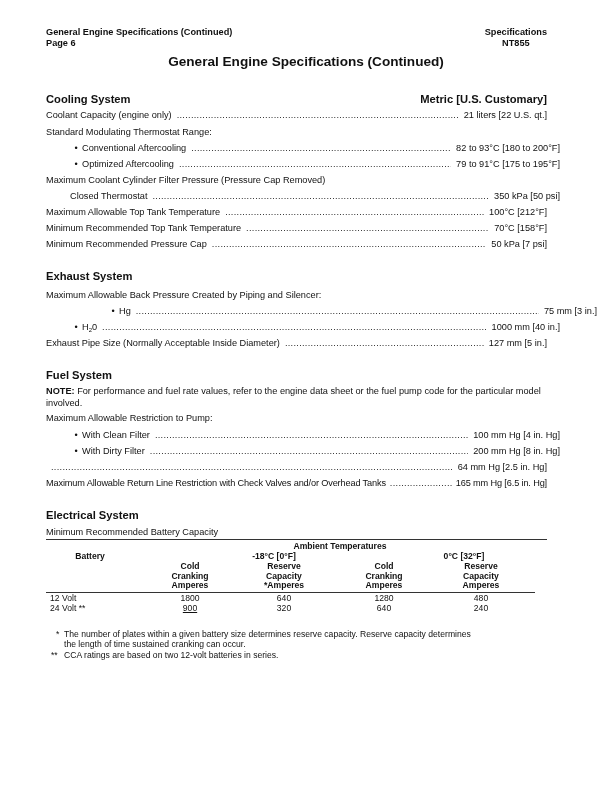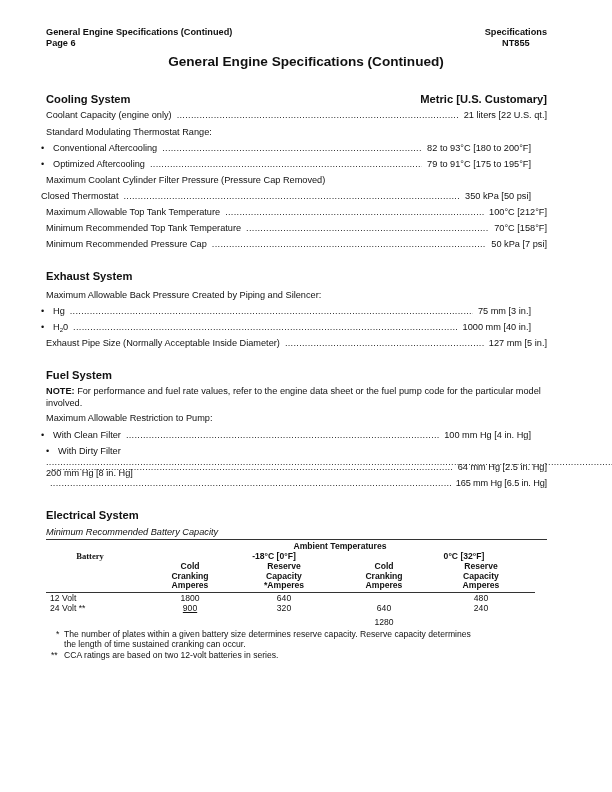--- a/index.html
+++ b/index.html
@@ -7,21 +7,21 @@
          font-family:"Liberation Sans", sans-serif; color:#111; }
   .abs { position:absolute; }
   .hdr { font-size:9.2px; font-weight:bold; line-height:10.5px; }
   .hdr-left { left:46px; top:27px; }
   .hdr-right { right:65px; top:27px; text-align:center; }
   .main-title { left:0; width:612px; top:54px; text-align:center; font-size:13.6px; font-weight:bold; }
   .sec-title { left:46px; font-size:11.2px; font-weight:bold; }
   .metric-head { right:65px; font-size:11.2px; font-weight:bold; }
   .row { position:absolute; left:46px; width:501px; font-size:9.2px; line-height:11px;
          display:flex; align-items:baseline; white-space:nowrap; }
-  .row.ind { left:41px; width:490px; }
+  .row.ind { left:70px; width:490px;text-align:center; }
   .row .lbl { flex:0 0 auto; }
   .row .dots { flex:1 1 auto; overflow:hidden; margin:0 5px; color:#222; letter-spacing:0.3px; }
   .row .dots::before { content:"........................................................................................................................................................................................................................................................"; }
   .row .val { flex:0 0 auto; }
   .plain { position:absolute; left:46px; font-size:9.2px; line-height:11px; white-space:nowrap; }
   .bullet { display:inline-block; width:12px; }
   .note { position:absolute; left:46px; width:505px; font-size:9.2px; line-height:11.5px; }
   .note b { font-weight:bold; }
   sub { font-size:6px; vertical-align:-2px; }
   
@@ -81,21 +81,21 @@
   <span class="val">70°C [158°F]</span>
 </div>
 <div class="row" style="top:239px;">
   <span class="lbl">Minimum Recommended Pressure Cap</span>
   <span class="dots"></span>
   <span class="val">50 kPa [7 psi]</span>
 </div>
 
 <div class="abs sec-title" style="top:270px;">Exhaust System</div>
 <div class="plain" style="top:290px;">Maximum Allowable Back Pressure Created by Piping and Silencer:</div>
-<div class="row ind" style="top:306px;">
+<div class="row ind" style="top:306px;margin-left:37px;">
   <span class="lbl"><span class="bullet">•</span><span>Hg</span></span>
   <span class="dots"></span>
   <span class="val">75 mm [3 in.]</span>
 </div>
 <div class="row ind" style="top:322px;">
   <span class="lbl"><span class="bullet">•</span><span><span>H</span><sub>2</sub><span>0</span></span></span>
   <span class="dots"></span>
   <span class="val">1000 mm [40 in.]</span>
 </div>
 <div class="row" style="top:338px;">
@@ -105,41 +105,42 @@
 </div>
 
 <div class="abs sec-title" style="top:369px;">Fuel System</div>
 <div class="note" style="top:386px;"><b>NOTE:</b><span> For performance and fuel rate values, refer to the engine data sheet or the fuel pump code for the particular model involved.</span></div>
 <div class="plain" style="top:413px;">Maximum Allowable Restriction to Pump:</div>
 <div class="row ind" style="top:430px;">
   <span class="lbl"><span class="bullet">•</span><span>With Clean Filter</span></span>
   <span class="dots"></span>
   <span class="val">100 mm Hg [4 in. Hg]</span>
 </div>
-<div class="row ind" style="top:446px;flex-direction:column;">
+<div class="row ind" style="top:446px;">
   <span class="lbl"><span class="bullet">•</span><span>With Dirty Filter</span></span>
   <span class="dots"></span>
   <span class="val">200 mm Hg [8 in. Hg]</span>
 </div>
 <div class="row" style="top:462px;">
   <span class="dots"></span>
   <span class="val">64 mm Hg [2.5 in. Hg]</span>
 </div>
 <div class="row" style="top:478px; letter-spacing:-0.15px;">
+  <span class="lbl">Maximum Allowable Return Line Restriction with Check Valves and/or Overhead Tanks</span>
   <span class="dots" style="margin:0 4px;"></span>
   <span class="val">165 mm Hg [6.5 in. Hg]</span>
 </div>
 
 <div class="abs sec-title" style="top:509px;text-align:right;">Electrical System</div>
-<div class="plain" style="top:527px;font-style:italic;">Minimum Recommended Battery Capacity</div>
+<div class="plain" style="top:527px;">Minimum Recommended Battery Capacity</div>
 
 <div>
   <div class="tbl-rule-top"></div>
   <div class="tc b" style="left:240px; width:200px; top:542px;">Ambient Temperatures</div>
-  <div class="tc b" style="left:46px; width:88px; top:552px;font-family:Liberation Serif, serif;">Battery</div>
+  <div class="tc b" style="left:46px; width:88px; top:552px;">Battery</div>
   <div class="tc b" style="left:244px; width:60px; top:552px;">-18°C [0°F]</div>
   <div class="tc b" style="left:434px; width:60px; top:552px;">0°C [32°F]</div>
 
   <div class="tc b" style="left:160px; width:60px; top:562px;">
     <div>Cold</div>
     <div>Cranking</div>
     <div>Amperes</div>
   </div>
   <div class="tc b" style="left:254px; width:60px; top:562px;">
     <div>Reserve</div>
@@ -155,21 +156,21 @@
     <div>Reserve</div>
     <div>Capacity</div>
     <div>Amperes</div>
   </div>
   <div class="tbl-rule-mid"></div>
 
   <div>
     <div class="tc" style="left:50px; top:594px; text-align:left;">12 Volt</div>
     <div class="tc" style="left:160px; width:60px; top:594px;">1800</div>
     <div class="tc" style="left:254px; width:60px; top:594px;">640</div>
-    <div class="tc" style="left:354px; width:60px; top:594px;margin-top:24px;">1280</div>
+    <div class="tc" style="left:354px; width:60px; top:594px;">1280</div>
     <div class="tc" style="left:451px; width:60px; top:594px;">480</div>
   </div>
   <div>
     <div class="tc" style="left:50px; top:604px; text-align:left;">24 Volt **</div>
     <div class="tc" style="left:160px; width:60px; top:604px;text-decoration:underline;">900</div>
     <div class="tc" style="left:254px; width:60px; top:604px;">320</div>
     <div class="tc" style="left:354px; width:60px; top:604px;">640</div>
     <div class="tc" style="left:451px; width:60px; top:604px;">240</div>
   </div>
 </div>

